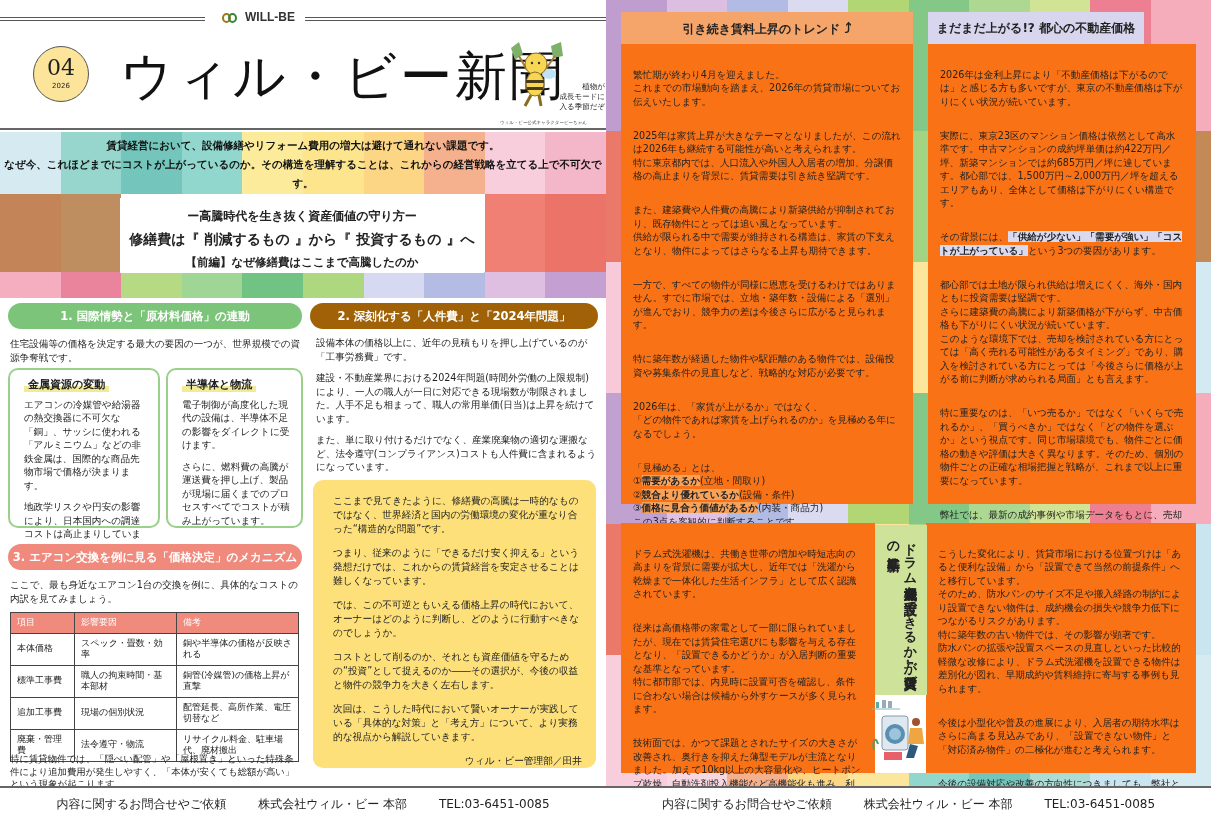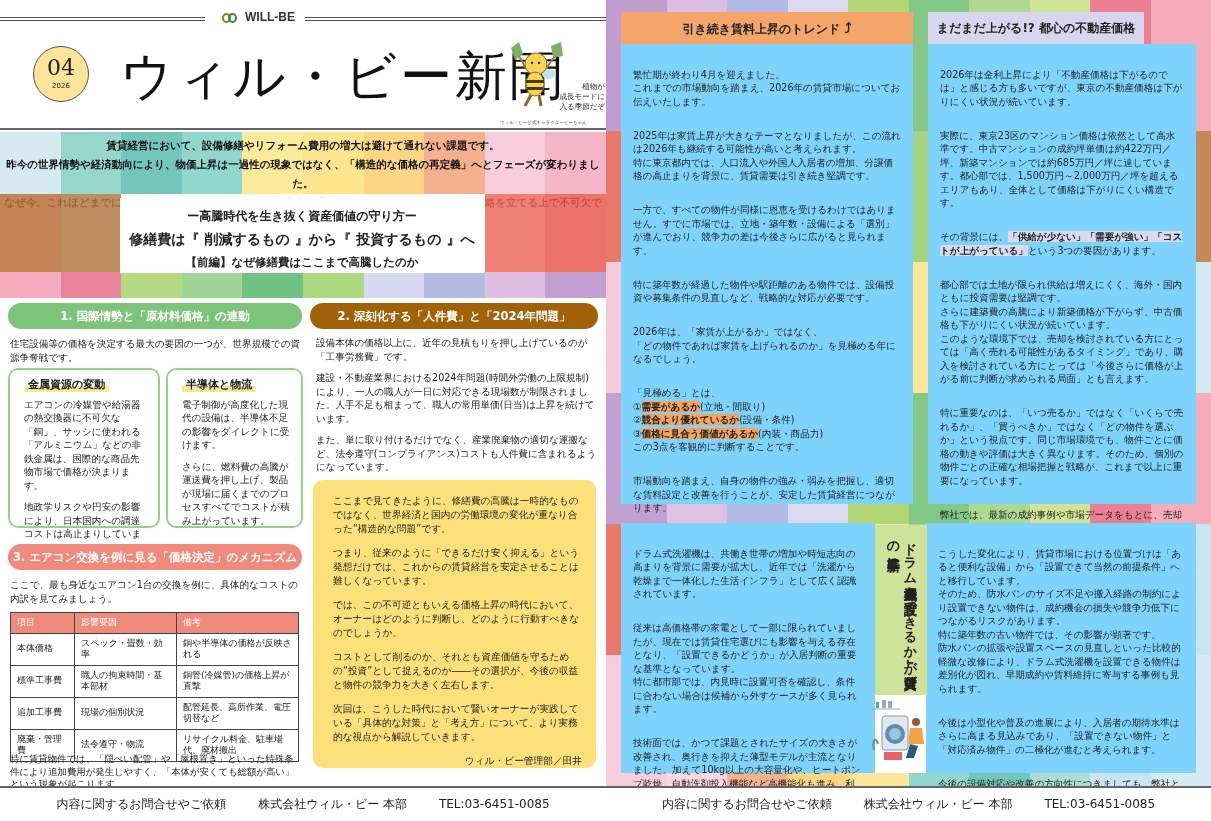--- a/index.html
+++ b/index.html
@@ -42,21 +42,21 @@
 .card p{margin-bottom:8px}
 table.cost{position:absolute;left:10px;top:612px;width:289px;border-collapse:collapse;font-size:9px;line-height:11.5px}
 table.cost th{background:#ef8a7d;color:#fff;text-align:left;font-weight:normal;padding:4px 6px;border:1px solid #444}
 table.cost td{border:1px solid #444;padding:4px 6px;vertical-align:middle;height:31px}
 .yellow{position:absolute;left:313px;top:480px;width:283px;height:288px;background:#fde07a;border-radius:10px;padding:14px 14px 10px 20px;font-size:9.7px;line-height:14px}
 .yellow p{margin-bottom:10px}
 .sig{text-align:right}
 .footer{position:absolute;top:786px;width:606px;height:35px;border-top:2px solid #666;text-align:center;font-size:12px;line-height:33px;color:#222;background:#fff}
 .footer span{margin:0 14px}
 
-.rbox{position:absolute;background:#7dd3fc;font-size:9.6px;line-height:13.5px;padding:10px 12px}
+.rbox{position:absolute;background:#f97316;font-size:9.6px;line-height:13.5px;padding:10px 12px}
 .rbox p{margin-bottom:7px}
 .rhead{position:absolute;height:32px;font-size:12px;font-weight:bold;line-height:32px;text-align:center;color:#222}
 .hl-o{background:#f7a35c;font-weight:bold}
 .hl-p{background:#d9d9f0;font-weight:bold}
 .vtitle{position:absolute;left:875px;top:525px;width:52px;height:170px;background:#cfe29a;writing-mode:vertical-rl;font-size:13px;font-weight:bold;line-height:17px;padding:8px 8px;color:#222}
 .washer{position:absolute;left:870px;top:700px;width:60px;height:65px}
 </style>
 </head>
 <body>
 
@@ -110,21 +110,20 @@
       <div style="background:#7fd0c6"></div>
       <div style="background:#fbe889"></div>
       <div style="background:#fde07a"></div>
       <div style="background:#fbcf6e"></div>
       <div style="background:#f3a27a"></div>
       <div style="background:#f7c6d6"></div>
       <div style="background:#f2a9bf"></div>
   </div>
   <div class="intro">
     <div>賃貸経営において、設備修繕やリフォーム費用の増大は避けて通れない課題です。</div>
-    <div>昨今の世界情勢や経済動向により、物価上昇は一過性の現象ではなく、「構造的な価格の再定義」へとフェーズが変わりました。</div>
     <div>なぜ今、これほどまでにコストが上がっているのか。その構造を理解することは、これからの経営戦略を立てる上で不可欠です。</div>
   </div>
 
   <div class="mosaic" style="left:0;top:194px;width:606px;height:104px;grid-template-columns:repeat(10,1fr);grid-template-rows:78px 26px">
     <div style="background:#b8703a"></div>
       <div style="background:#b37a45"></div>
       <div style="background:#fff"></div>
       <div style="background:#fff"></div>
       <div style="background:#fff"></div>
       <div style="background:#fff"></div>
@@ -287,20 +286,22 @@
 
   <div class="rhead" style="left:15px;top:12px;width:292px;background:#f6a56a">
     <span>引き続き賃料上昇のトレンド</span>
     <span style="font-size:14px">⤴</span>
   </div>
   <div class="rbox" style="left:15px;top:44px;width:292px;height:460px;white-space:pre-line">
     <p>繁忙期が終わり4月を迎えました。
 これまでの市場動向を踏まえ、2026年の賃貸市場についてお伝えいたします。</p>
     <p>2025年は家賃上昇が大きなテーマとなりましたが、この流れは2026年も継続する可能性が高いと考えられます。
 特に東京都内では、人口流入や外国人入居者の増加、分譲価格の高止まりを背景に、賃貸需要は引き続き堅調です。</p>
+    <p>また、建築費や人件費の高騰により新築供給が抑制されており、既存物件にとっては追い風となっています。
+供給が限られる中で需要が維持される構造は、家賃の下支えとなり、物件によってはさらなる上昇も期待できます。</p>
     <p>一方で、すべての物件が同様に恩恵を受けるわけではありません。すでに市場では、立地・築年数・設備による「選別」が進んでおり、競争力の差は今後さらに広がると見られます。</p>
     <p>特に築年数が経過した物件や駅距離のある物件では、設備投資や募集条件の見直しなど、戦略的な対応が必要です。</p>
     <p>2026年は、「家賃が上がるか」ではなく、
 「どの物件であれば家賃を上げられるのか」を見極める年になるでしょう。</p>
     <div style="margin-bottom:7px;white-space:normal">
       <div>「見極める」とは、</div>
       <div><span>①</span><span class="hl-o">需要があるか</span><span>(立地・間取り)</span></div>
       <div><span>②</span><span class="hl-o">競合より優れているか</span><span>(設備・条件)</span></div>
       <div><span>③</span><span class="hl-o">価格に見合う価値があるか</span><span>(内装・商品力)</span></div>
       <div>この3点を客観的に判断することです。</div>

